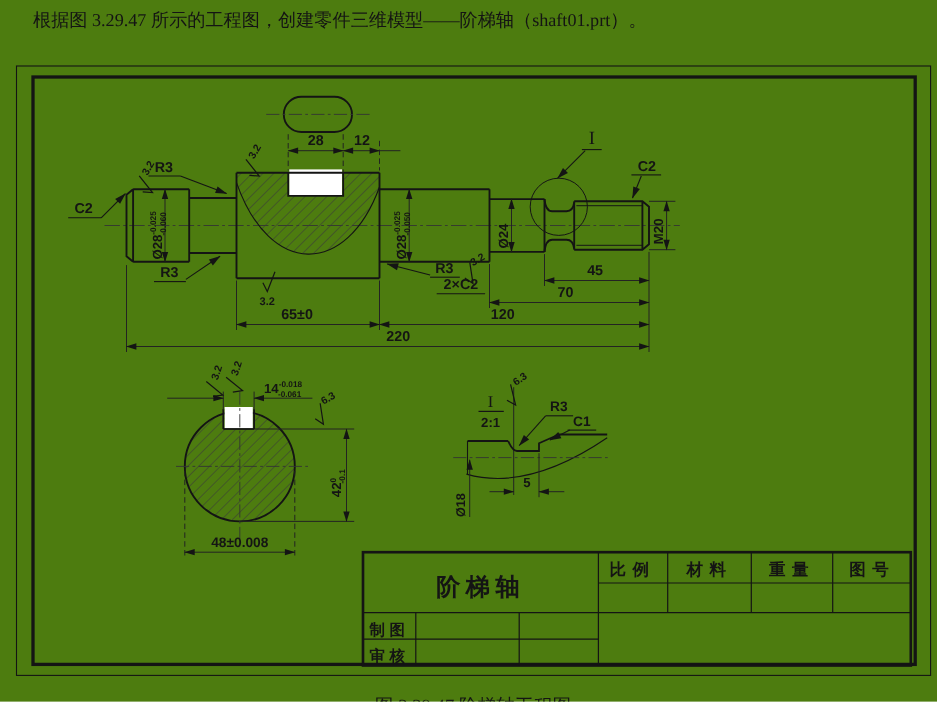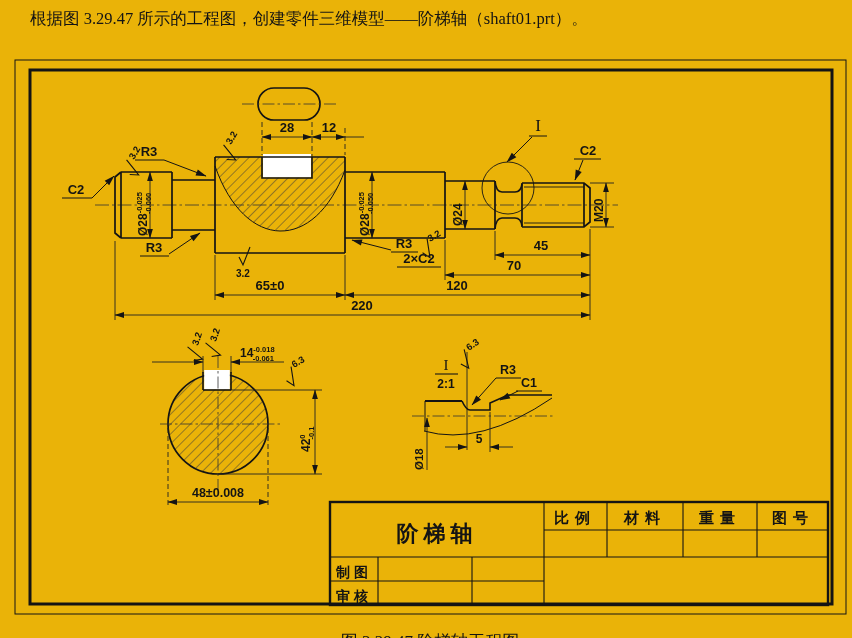--- a/index.html
+++ b/index.html
@@ -1,16 +1,16 @@
 <!DOCTYPE html>
 <html><head>
 <meta charset="utf-8">
 <style>
   html,body{margin:0;padding:0;background:#ffffff;}
-  .page{position:relative;width:852px;height:638px;background:#eab308;overflow:hidden;
+  .page{position:relative;width:852px;height:638px;background:#4d7c0f;overflow:hidden;
         font-family:"Liberation Sans",sans-serif;}
   svg{display:block;}
   text{fill:#141414;}
   .cjk{font-family:"Liberation Serif","DejaVu Serif",serif;}
   .dim{font-family:"Liberation Sans",sans-serif;font-weight:600;}
 </style>
 </head>
 <body>
 
 <div class="page">

